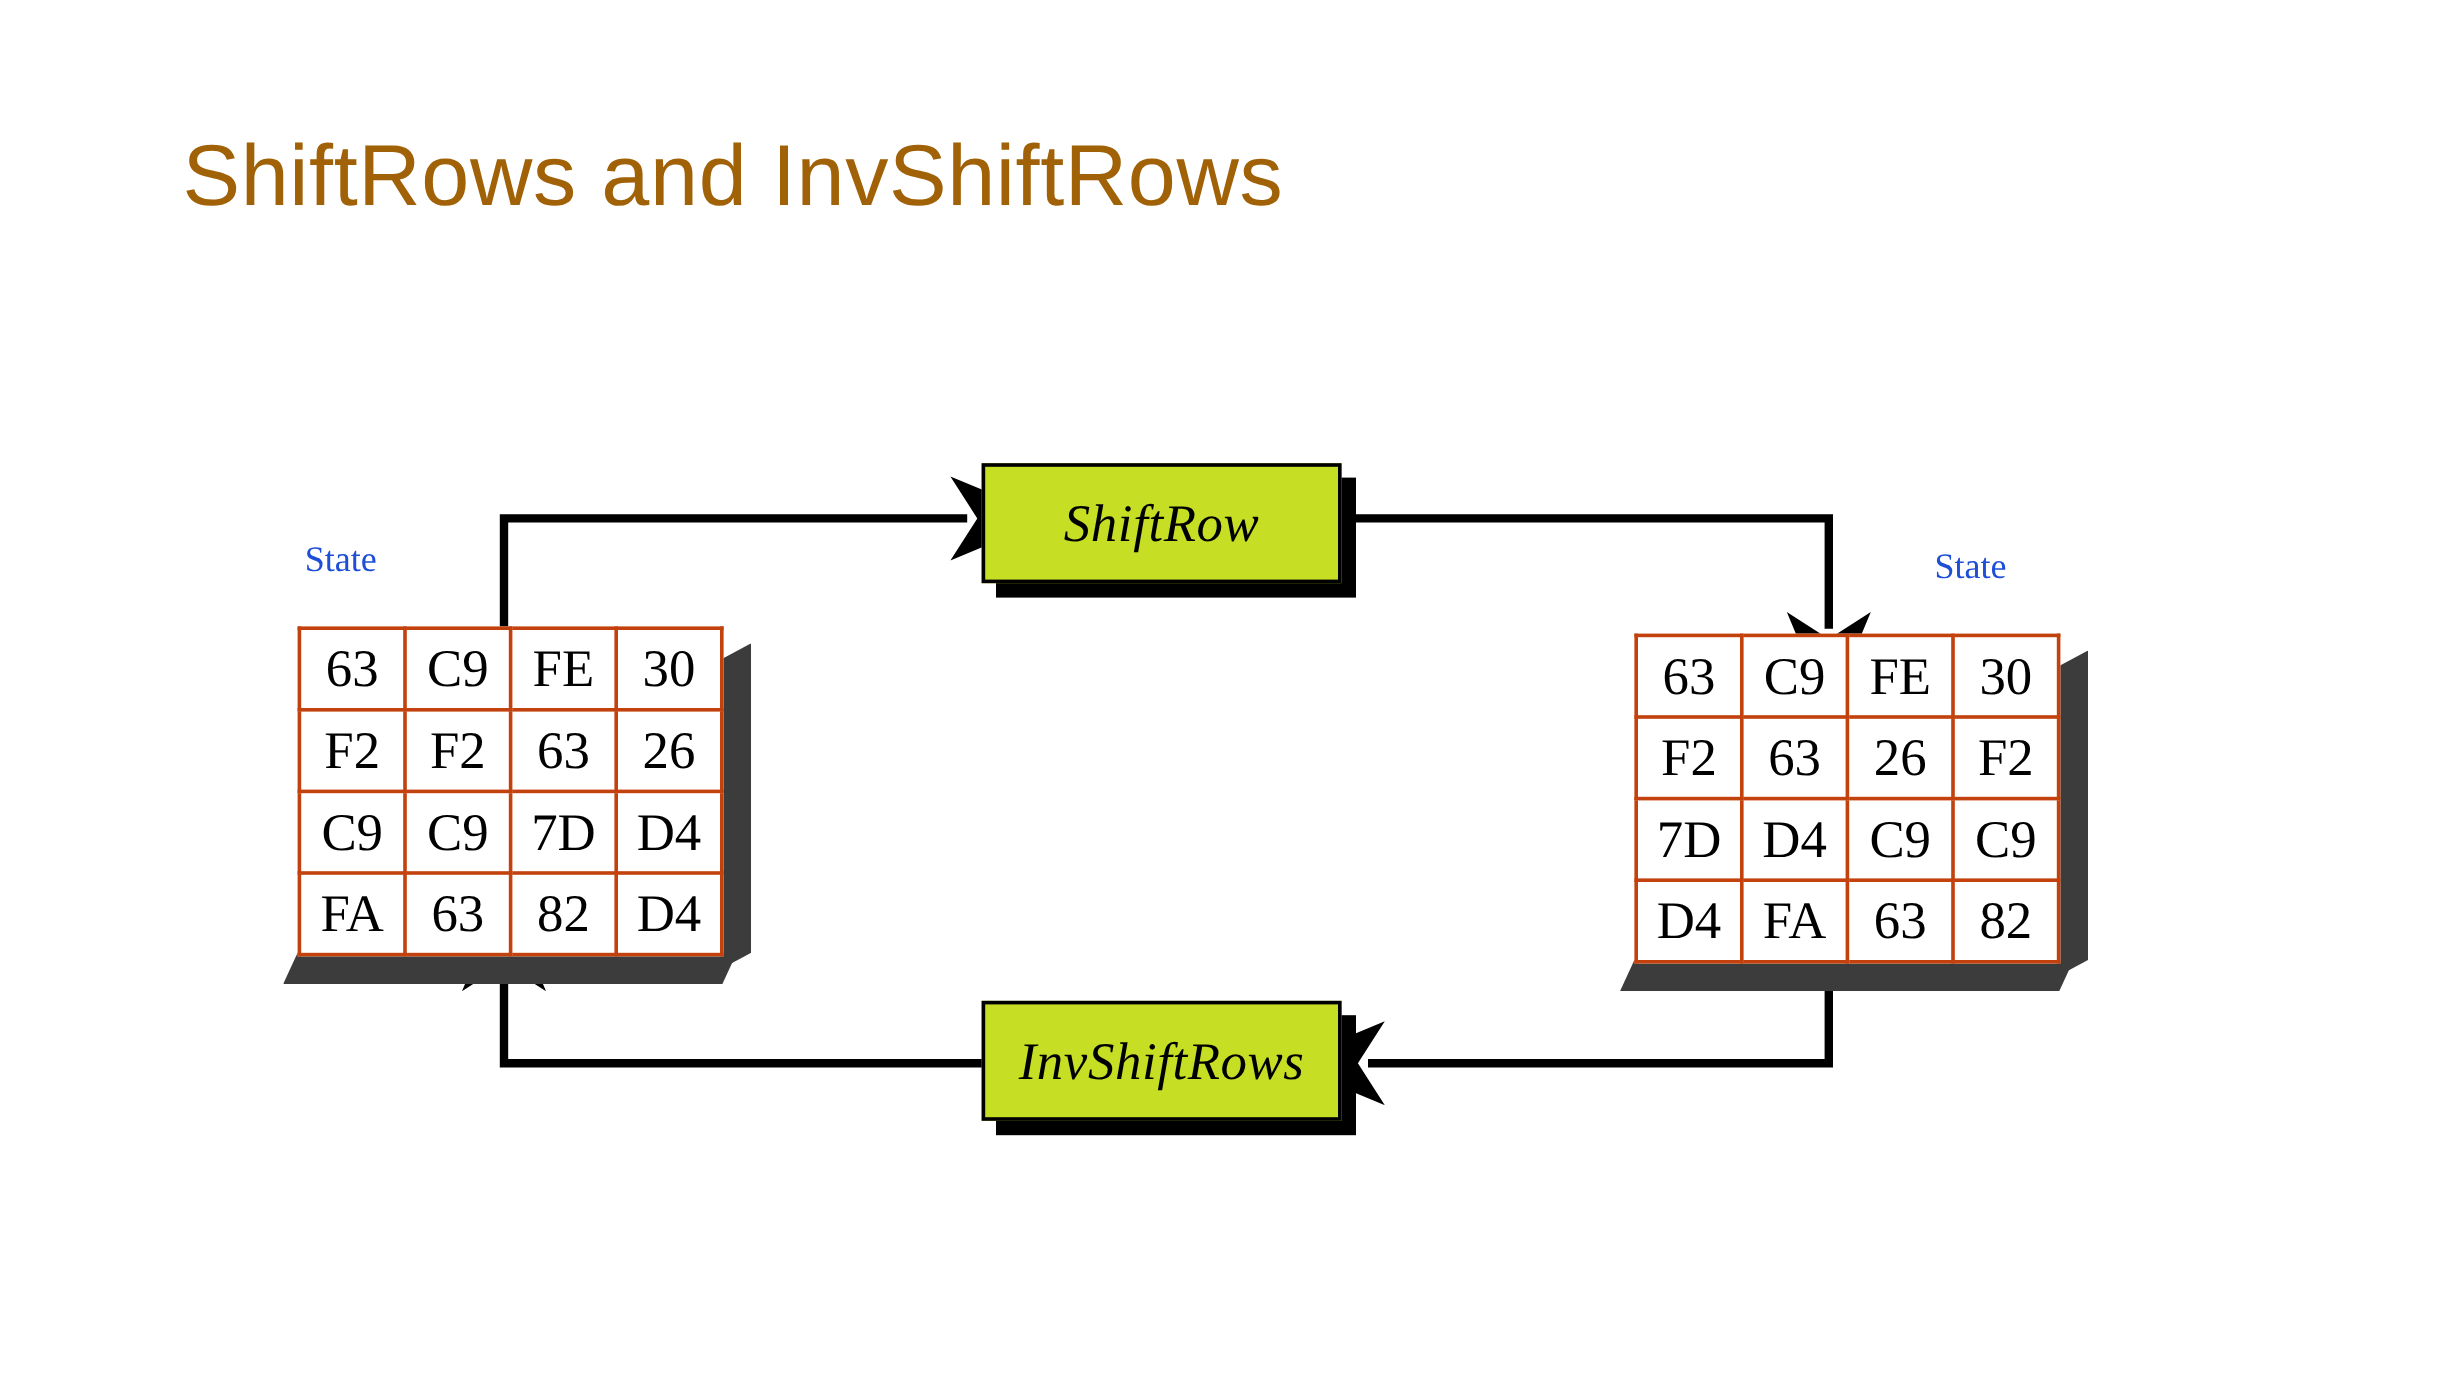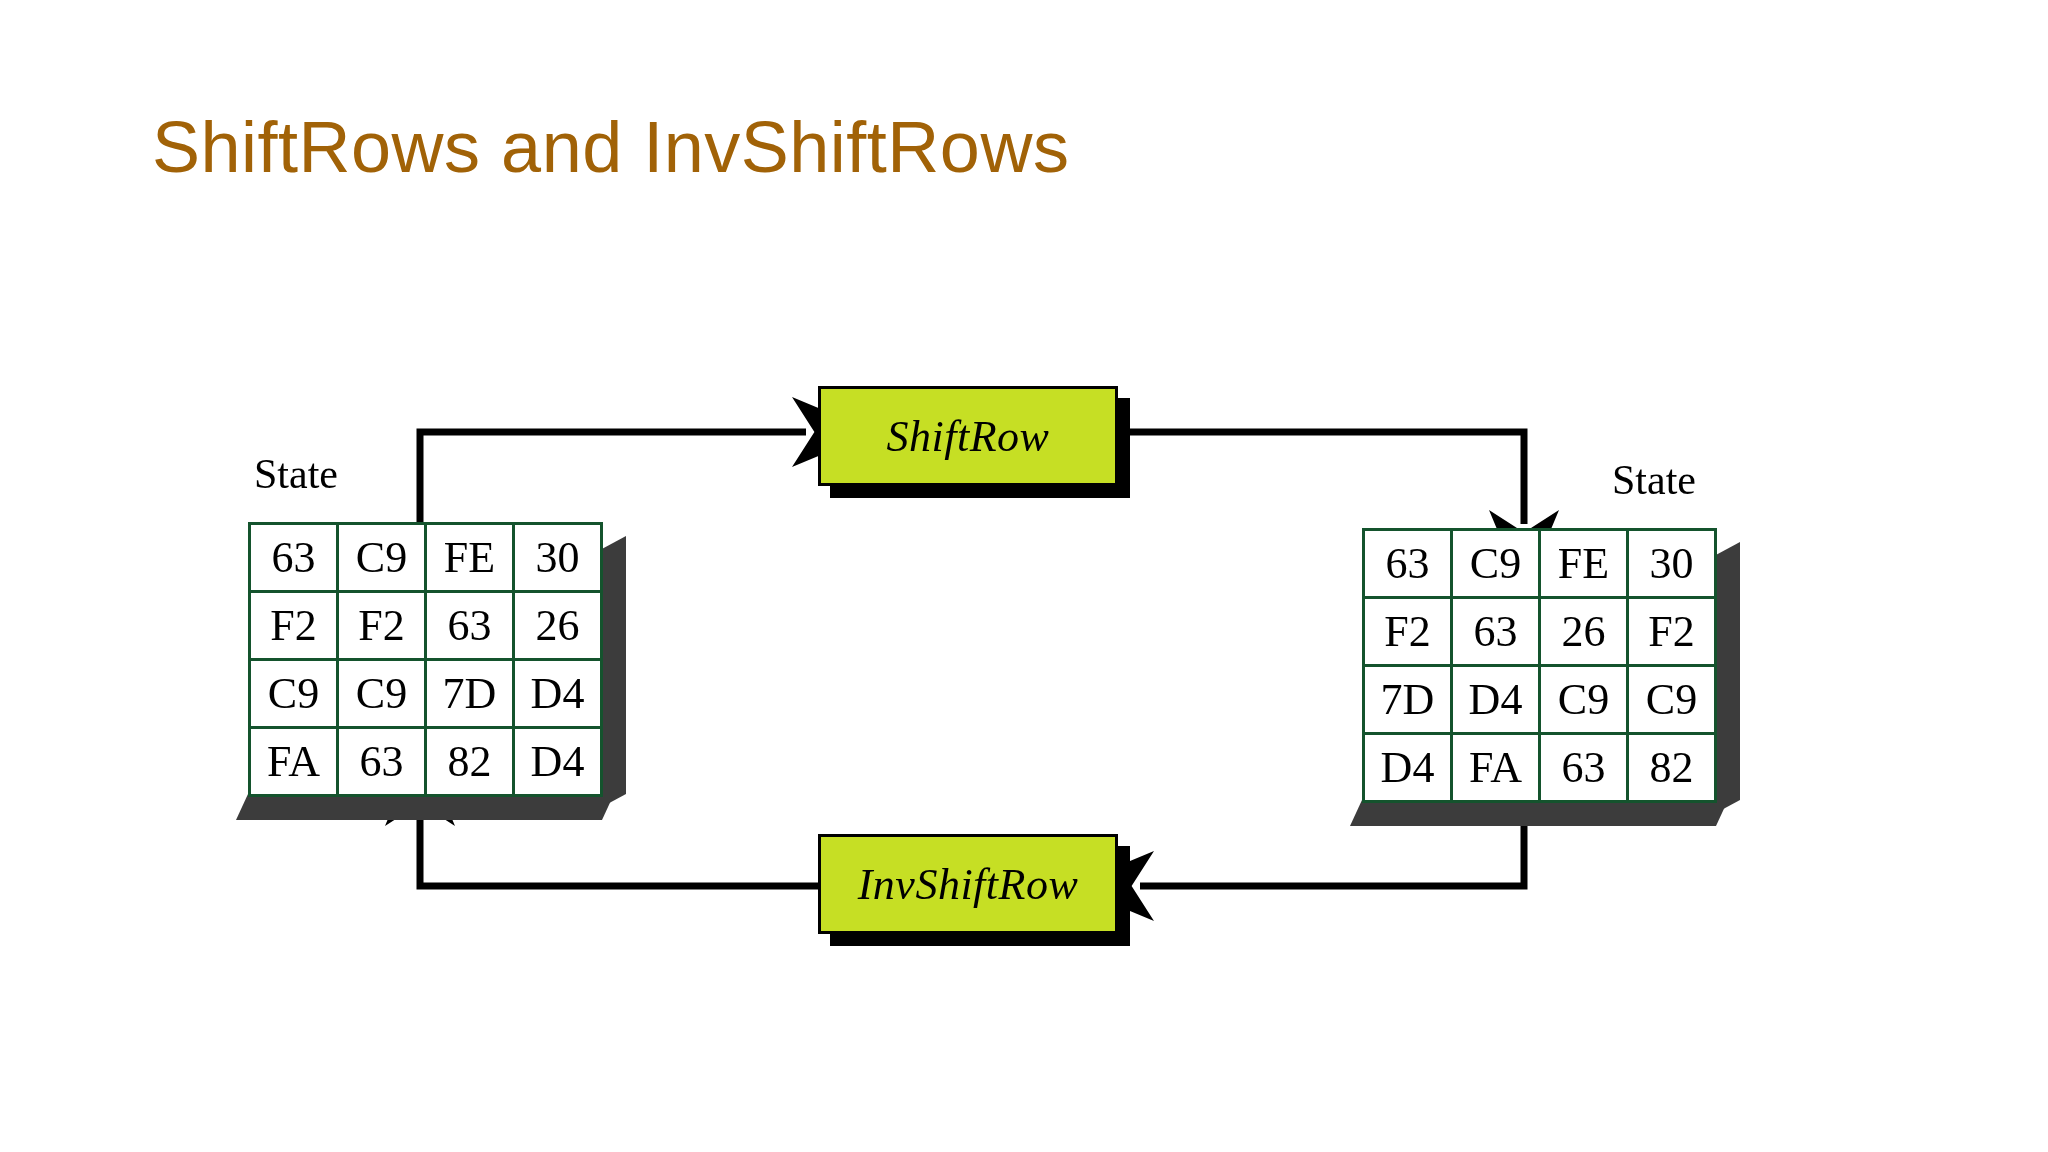--- a/index.html
+++ b/index.html
@@ -53,41 +53,41 @@
     position:absolute;
     background:#000000;
     z-index:4;
   }
 
   
   .state-wrap{position:absolute;z-index:6;}
   .state-label{
     position:absolute;
     font-family:"Liberation Serif", serif;
-    font-size:42px;
-    color:#000000;
+    font-size:30px;
+    color:#1d4ed8;
     white-space:nowrap;
   }
   .grid-3d{position:relative;}
   .side-panel{
     position:absolute;
     background:#3c3c3c;
     z-index:1;
   }
   table.state{
     position:relative;
     z-index:3;
     border-collapse:collapse;
     background:#ffffff;
     table-layout:fixed;
   }
   table.state td{
     width:85px;
     height:65px;
-    border:3px solid #14532d;
+    border:3px solid #c2410c;
     text-align:center;
     vertical-align:middle;
     font-family:"Liberation Serif", serif;
     font-size:44px;
     color:#000000;
     padding:0;
     background:#ffffff;
     line-height:1;
   }
   td.hl-yellow{background:#FFF200;}
@@ -124,21 +124,21 @@
 
     <path d="M 1524,812 L 1524,886 L 1140,886" fill="none" stroke="#000000" stroke-width="7" marker-end="url(#arrowLeft)"></path>
 
     <path d="M 820,886 L 420,886 L 420,812" fill="none" stroke="#000000" stroke-width="7" marker-end="url(#arrowUp)"></path>
   </svg>
 
   <div class="proc-shadow" style="left:830px; top:398px; width:300px; height:100px;"></div>
   <div class="proc-box" style="left:818px; top:386px; width:300px; height:100px;">ShiftRow</div>
 
   <div class="proc-shadow" style="left:830px; top:846px; width:300px; height:100px;"></div>
-  <div class="proc-box" style="left:818px; top:834px; width:300px; height:100px;">InvShiftRow</div>
+  <div class="proc-box" style="left:818px; top:834px; width:300px; height:100px;">InvShiftRows</div>
 
   <div class="state-wrap" style="left:248px; top:460px;">
     <div class="state-label" style="left:6px; top:-10px;">State</div>
     <div class="grid-3d" style="margin-top:62px;">
       <div class="side-panel" style="left:352px; top:14px; width:26px; height:272px;
                   clip-path:polygon(0 14px, 26px 0, 26px 258px, 0 272px);"></div>
       <div class="side-panel" style="left:-12px; top:272px; width:378px; height:26px;
                   clip-path:polygon(12px 0, 378px 0, 366px 26px, 0 26px);"></div>
       <table class="state">
         <tbody>

